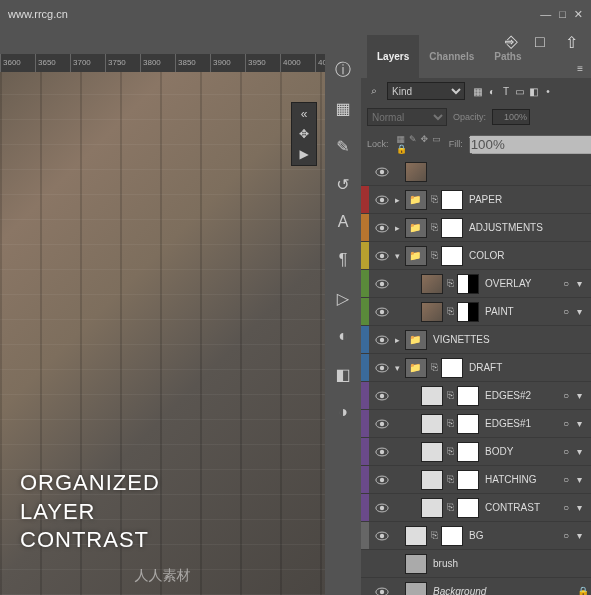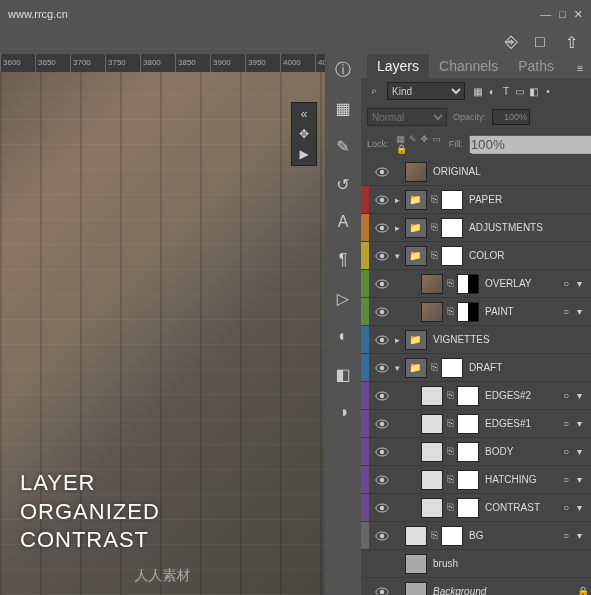--- a/index.html
+++ b/index.html
@@ -24,21 +24,21 @@
   repeating-linear-gradient(0deg,rgba(255,255,255,0.05) 0 1px,transparent 1px 25px); }
 .overlay-text { position:absolute; bottom:40px; left:20px; color:#fff; font-size:22px; font-weight:300; letter-spacing:1px; line-height:1.3; text-shadow:0 0 4px rgba(0,0,0,0.5); }
 .watermark { position:absolute; bottom:10px; left:50%; transform:translateX(-50%); color:rgba(255,255,255,0.5); font-size:14px; }
 .float-tool { position:absolute; top:30px; right:8px; width:26px; background:#3a3a3a; border:1px solid #222; padding:4px; display:flex; flex-direction:column; gap:6px; align-items:center; color:#ccc; font-size:12px; }
 
 .toolstrip { width:36px; background:#535353; display:flex; flex-direction:column; align-items:center; padding-top:6px; gap:18px; color:#ccc; }
 .toolstrip .tool { width:20px; height:20px; display:flex; align-items:center; justify-content:center; font-size:16px; cursor:pointer; }
 
 .panel { width:230px; background:#535353; display:flex; flex-direction:column; font-size:10px; color:#ccc; }
 .panel-tabs { display:flex; gap:0; height:24px; align-items:flex-end; padding-left:6px; }
-.panel-tabs .tab { padding:4px 10px; color:#999; cursor:pointer; font-size:14px; }
+.panel-tabs .tab { padding:16px 10px; color:#999; cursor:pointer; font-size:10px;font-weight:bold; }
 .panel-tabs .tab.active { color:#eee; background:#454545; }
 .panel-tabs .menu { margin-left:auto; padding:4px 8px; cursor:pointer; }
 
 .filter-row, .blend-row, .lock-row { display:flex; align-items:center; padding:4px 6px; gap:6px; background:#454545; }
 .filter-row select { background:#3a3a3a; color:#ccc; border:1px solid #222; font-size:10px; height:18px; width:78px; }
 .filter-row .ico { width:14px; height:14px; display:inline-flex; align-items:center; justify-content:center; color:#ccc; }
 .blend-row select { background:#3a3a3a; color:#888; border:1px solid #222; font-size:10px; height:18px; width:80px; }
 .blend-row .lbl { color:#888; font-size:9px; }
 .blend-row .pct { background:#3a3a3a; color:#888; border:1px solid #222; width:38px; height:16px; font-size:9px; text-align:right; padding:0 2px; }
 .lock-row { font-size:9px; color:#999; }
@@ -99,22 +99,22 @@
         <span>4000</span>
         <span>4050</span>
       </div>
     <div class="canvas-img">
       <div class="float-tool">
         <span>«</span>
         <span>✥</span>
         <span>▶</span>
       </div>
       <div class="overlay-text">
+        <div>ORGANIZED</div>
         <div>LAYER</div>
-        <div>ORGANIZED</div>
         <div>CONTRAST</div>
       </div>
       <div class="watermark">人人素材</div>
     </div>
   </div>
 
   <div class="toolstrip">
     <div class="tool">ⓘ</div>
     <div class="tool">▦</div>
     <div class="tool">✎</div>
@@ -159,21 +159,20 @@
           <div class="color-tag c-none"></div>
           <div class="vis">
             <svg viewBox="0 0 16 10">
               <ellipse cx="8" cy="5" rx="7" ry="4.5" fill="none" stroke="#ccc" stroke-width="1"></ellipse>
               <circle cx="8" cy="5" r="2.5" fill="#ccc"></circle>
             </svg>
           </div>
           <span class="indent" style="width: 0px;"></span>
           <span class="arrow"></span>
           <span class="thumb img"></span>
-          <span class="name">ORIGINAL</span>
         </div>
         <div class="layer">
           <div class="color-tag c-red"></div>
           <div class="vis">
             <svg viewBox="0 0 16 10">
               <ellipse cx="8" cy="5" rx="7" ry="4.5" fill="none" stroke="#ccc" stroke-width="1"></ellipse>
               <circle cx="8" cy="5" r="2.5" fill="#ccc"></circle>
             </svg>
           </div>
           <span class="indent" style="width: 0px;"></span>

